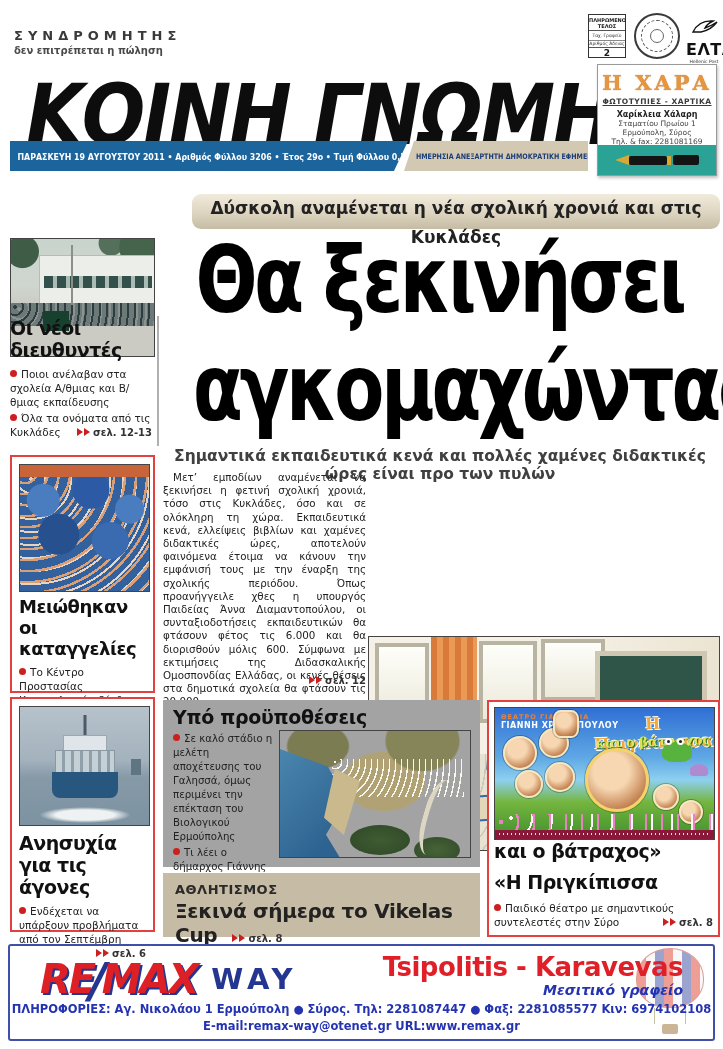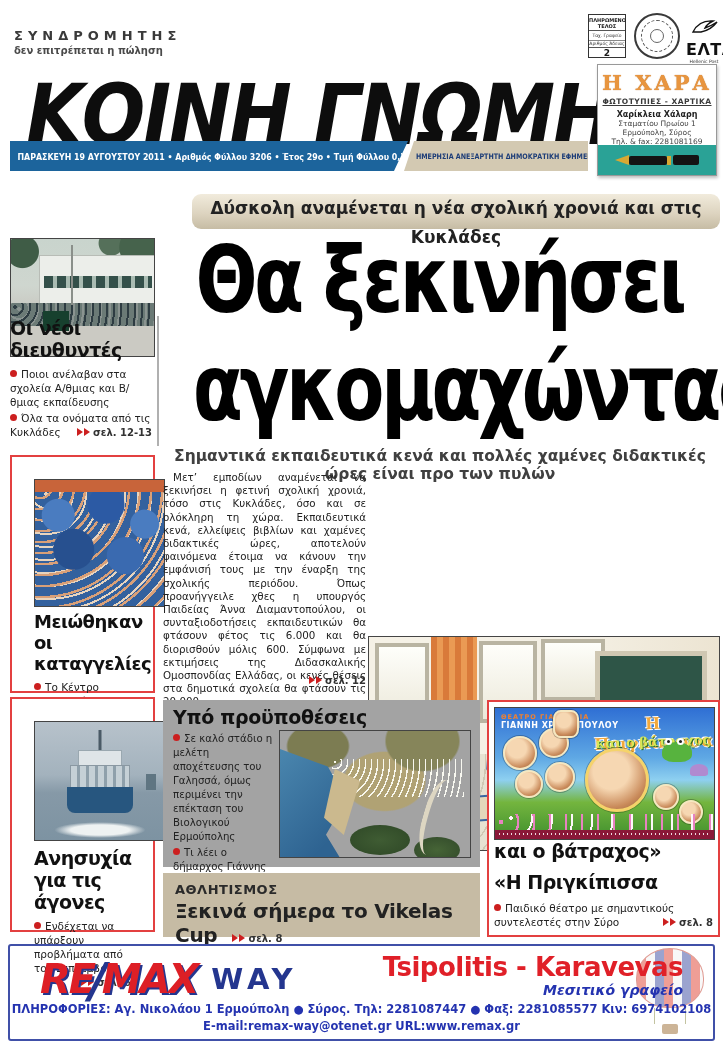--- a/index.html
+++ b/index.html
@@ -57,21 +57,21 @@
   .body-col{width:203px;font-size:10.3px;line-height:13.2px;text-align:justify;color:#222;}
   .body-col p{margin:0;text-indent:10px;}
 
   
   .bul{margin:0 0 2px 0;font-size:10.5px;line-height:14px;color:#222;}
   .dot{display:inline-block;width:7px;height:7px;border-radius:50%;background:#cc1f1f;margin-right:4px;vertical-align:1px;}
   .arr{display:inline-block;width:0;height:0;border-top:4px solid transparent;border-bottom:4px solid transparent;
        border-left:6px solid #cc1f1f;margin-right:1px;}
   .pref-t{font-size:10px;font-weight:bold;color:#333;margin-left:2px;}
   .sb-hl{font-size:19px;line-height:22px;font-weight:bold;color:#111;letter-spacing:-.5px;margin:4px 0 6px 0;}
-  .redbox{border:2px solid #e34040;background:#fff;box-sizing:border-box;padding:22px;}
+  .redbox{border:2px solid #e34040;background:#fff;box-sizing:border-box;padding:7px;}
   .photo{position:relative;overflow:hidden;border:1px solid #444;box-sizing:border-box;}
 
   
   .ph-school{background:linear-gradient(180deg,#c9d4cd 0%,#cfd6cf 40%,#c9c9c2 60%,#d2d1cb 100%);}
   .ph-school .trees{position:absolute;inset:0 0 auto 0;height:42px;
       background:radial-gradient(circle at 8% 30%,#3f5c46 0 16px,transparent 17px),
                  radial-gradient(circle at 90% 20%,#46634c 0 20px,transparent 21px),
                  radial-gradient(circle at 70% 10%,#55705a 0 12px,transparent 13px);}
   .ph-school .building{position:absolute;left:28px;top:16px;width:116px;height:50px;background:#eceeea;border:1px solid #b8bcb6;}
   .ph-school .building .win{position:absolute;left:4px;right:4px;top:20px;height:12px;

